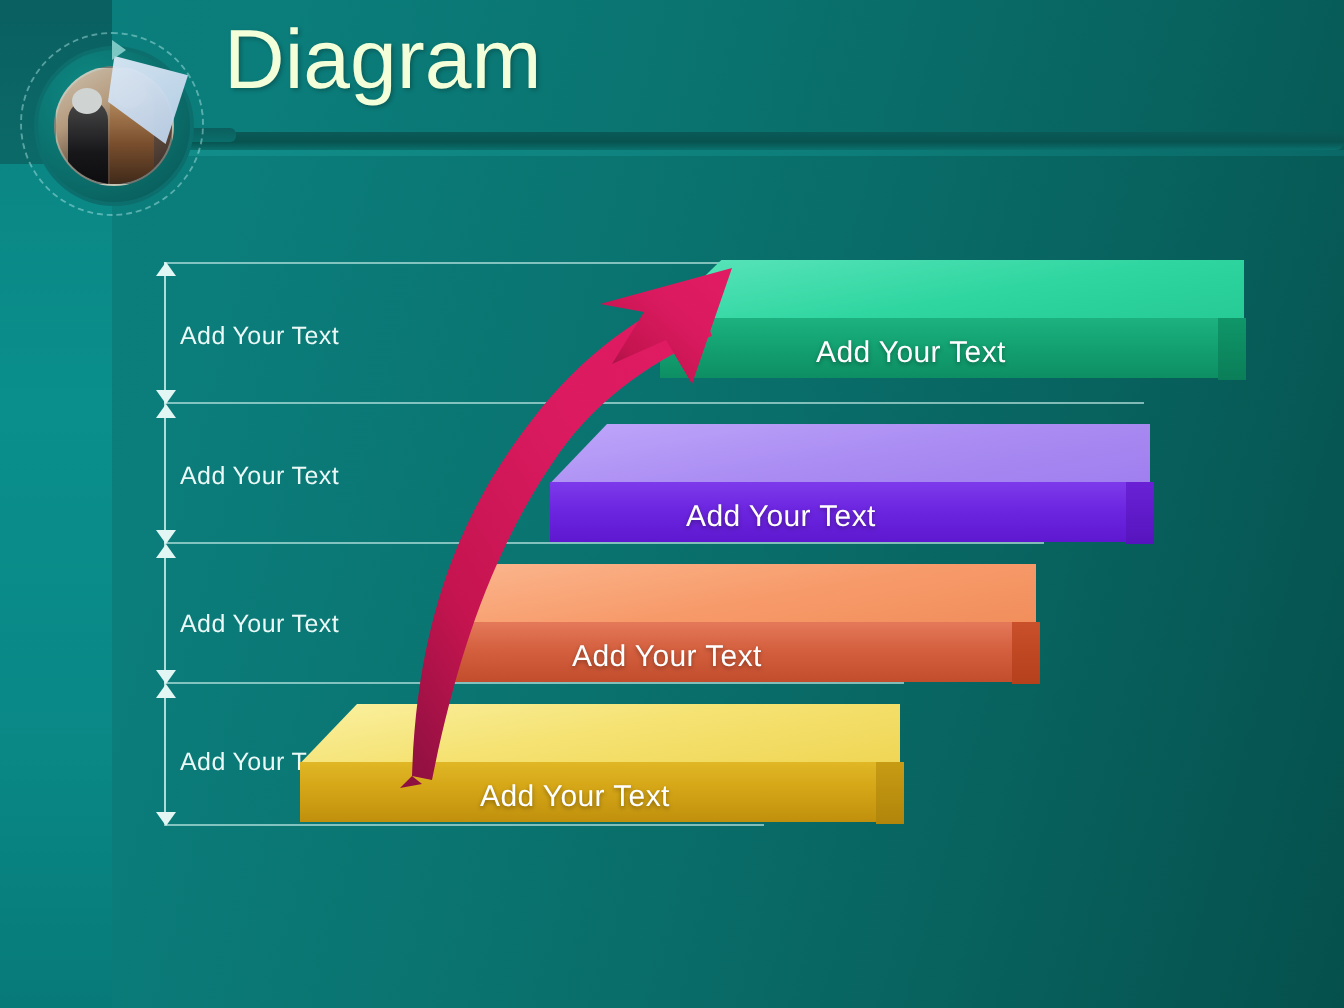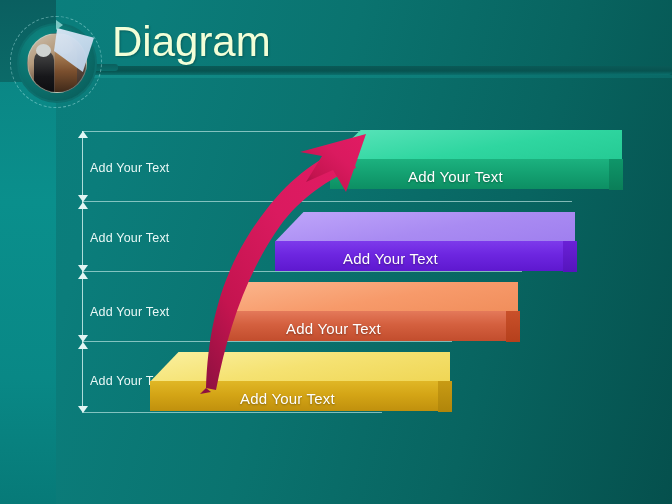--- a/index.html
+++ b/index.html
@@ -49,21 +49,21 @@
     top: 75px;
     width: 612px;
     height: 3px;
     background: linear-gradient(90deg, #13918d 0%, #0e807c 60%, #0a6b68 100%);
     opacity: .85;
   }
 
   .page-title {
     position: absolute;
     left: 112px;
-    top: 18px;
+    top: 6px;
     font-size: 42px;
     line-height: 48px;
     color: #f2ffd8;
     letter-spacing: 0px;
     text-shadow: 1px 1px 2px rgba(0,0,0,.25);
     white-space: nowrap;
   }
 
   
   .logo-wrap {

